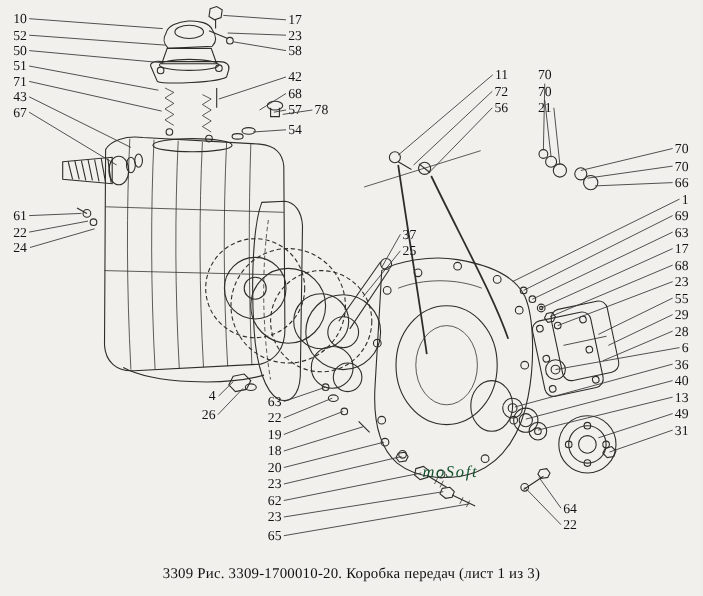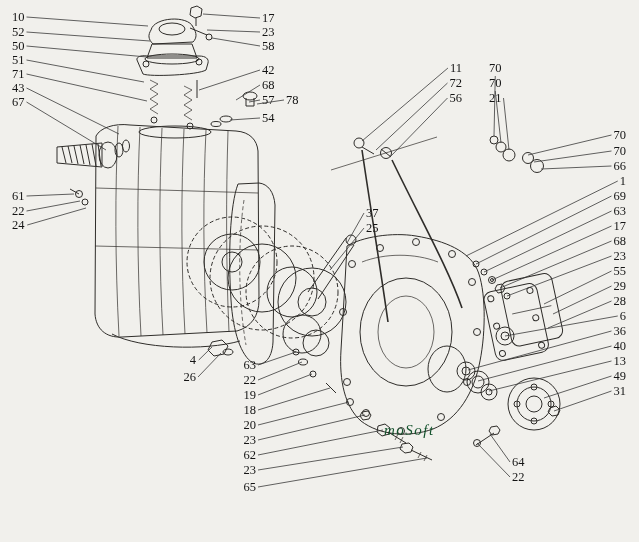--- a/index.html
+++ b/index.html
@@ -328,14 +328,15 @@
         <text x="256" y="459" text-anchor="end" class="part-num">62</text>
         <line x1="258" y1="470" x2="403" y2="447" class="leader"></line>
         <text x="256" y="474" text-anchor="end" class="part-num">23</text>
         <line x1="258" y1="487" x2="427" y2="458" class="leader"></line>
         <text x="256" y="491" text-anchor="end" class="part-num">65</text>
       </g>
   </svg>
 
   <div class="watermark">тоSoft</div>
 
+  <div class="caption">3309 Рис. 3309-1700010-20. Коробка передач (лист 1 из 3)</div>
 
 </div>
 
 </body></html>

